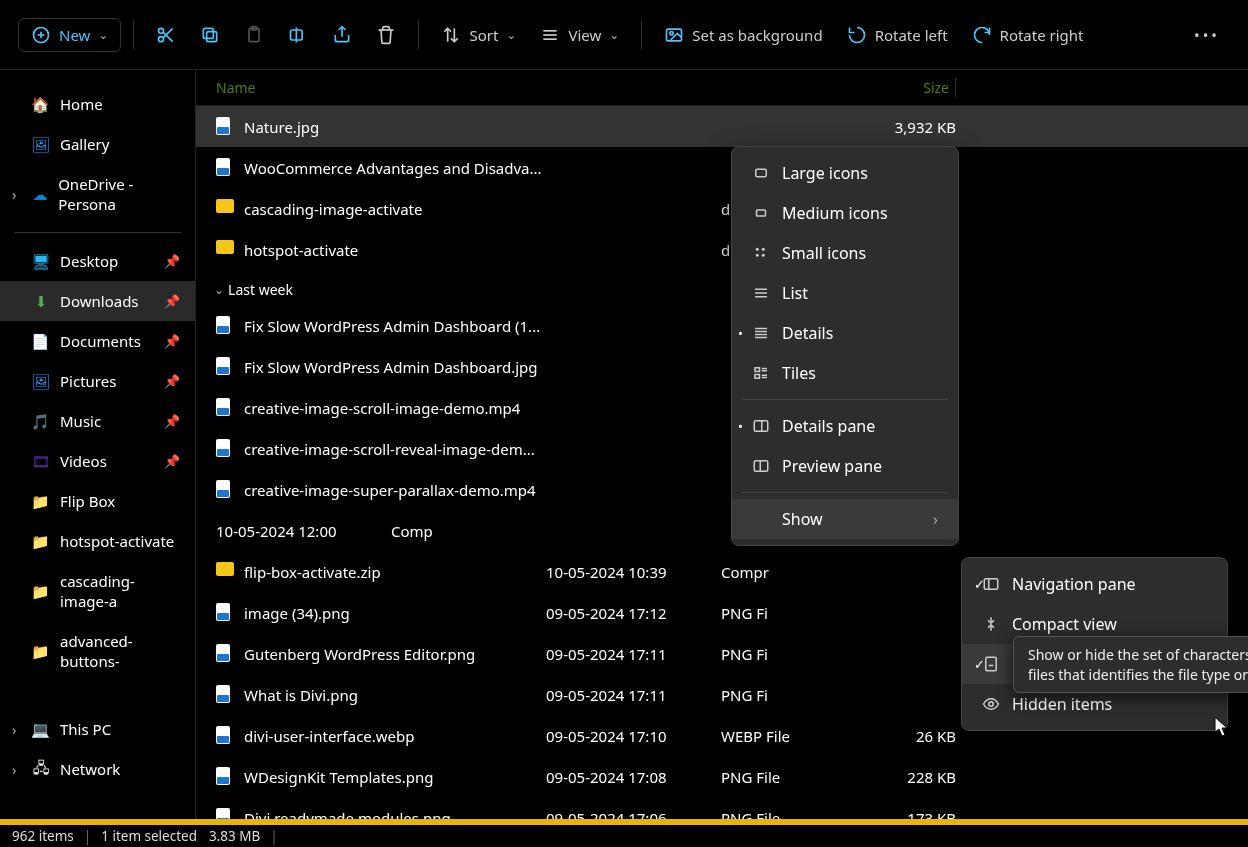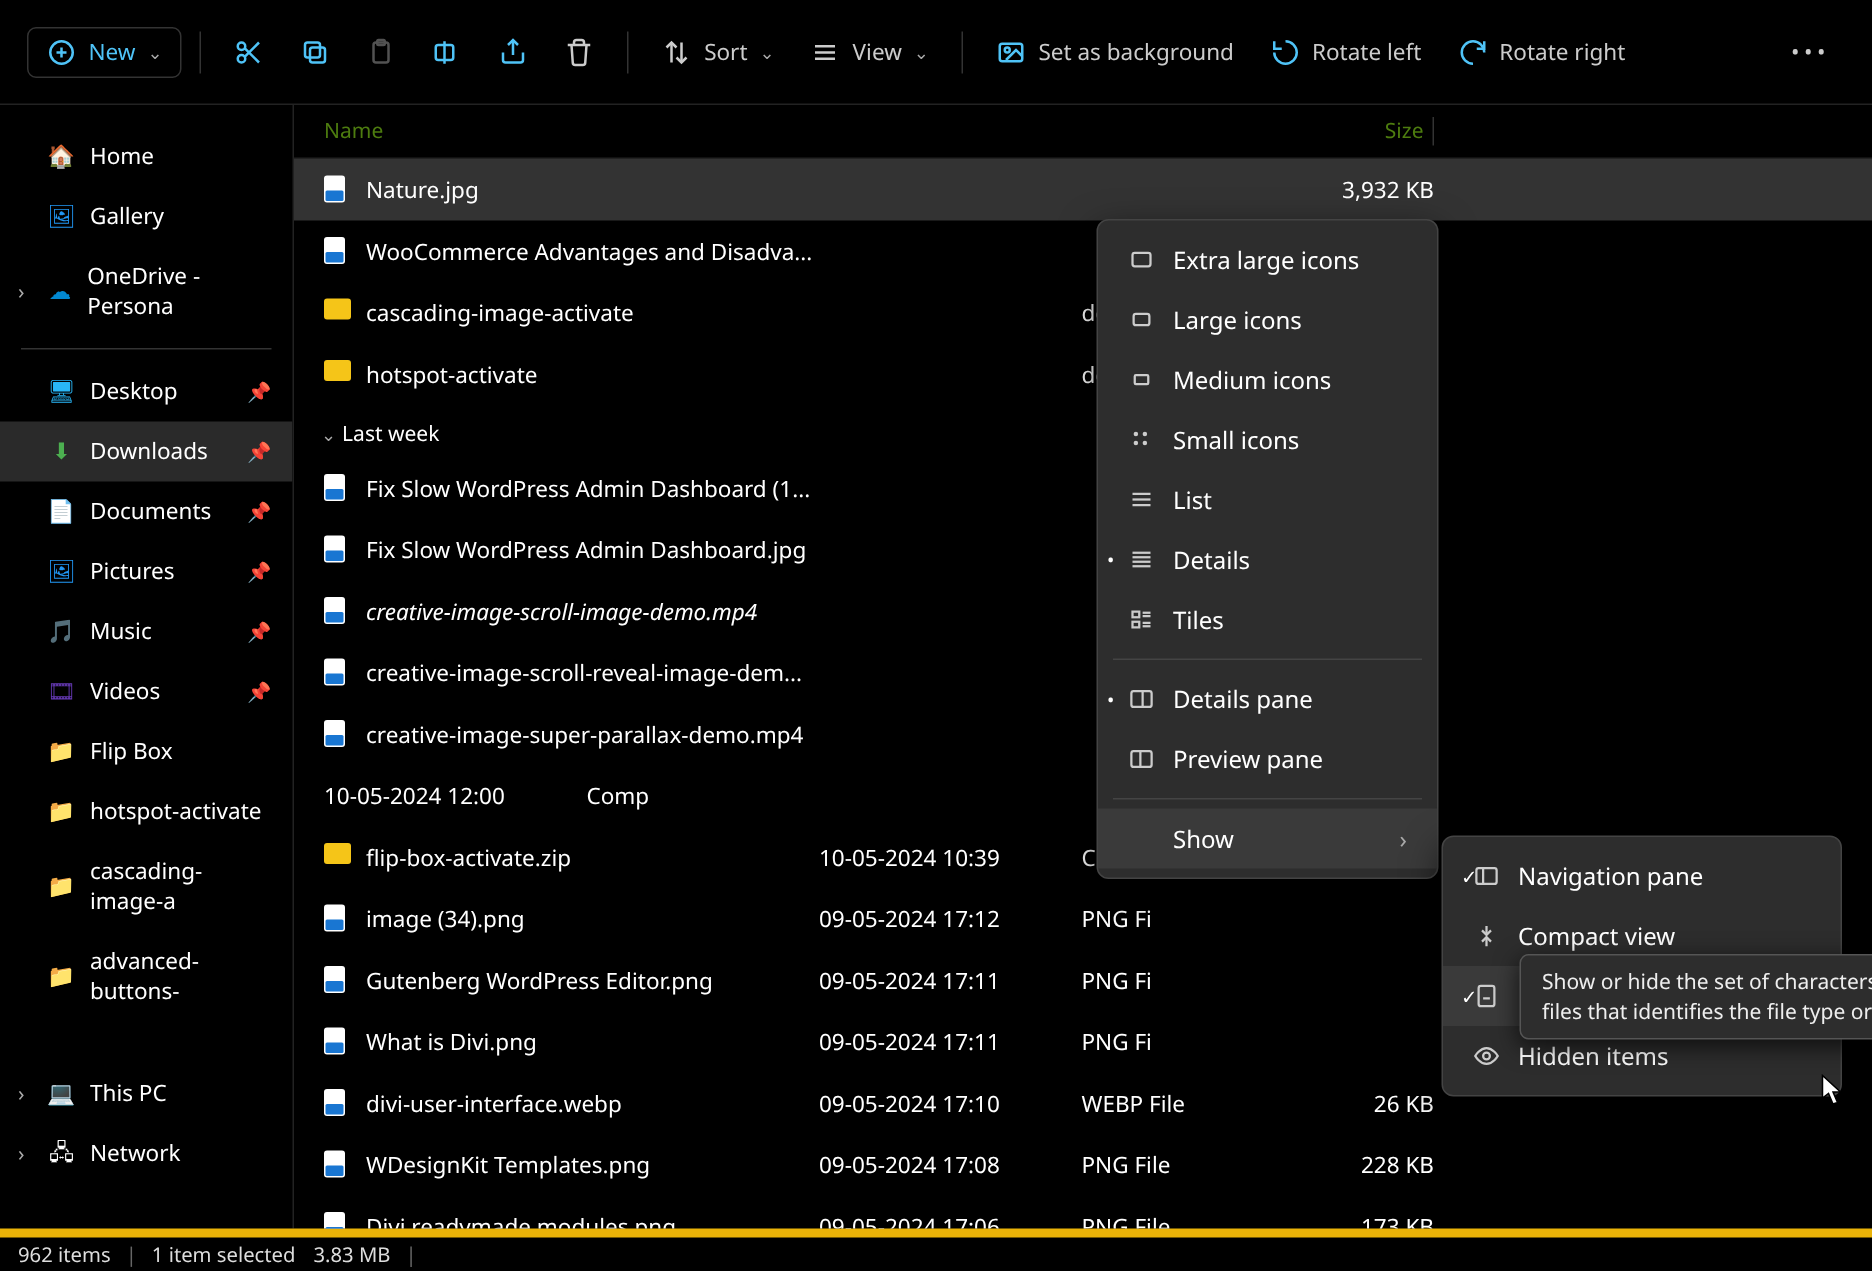--- a/index.html
+++ b/index.html
@@ -327,21 +327,21 @@
             <span class="fi">
               <div class="file-icon-generic file-icon-img"></div>
             </span>
             <span>Fix Slow WordPress Admin Dashboard.jpg</span>
           </div>
           <div class="col-date"></div>
           <div class="col-type"></div>
           <div class="col-size">897 KB</div>
         </div>
         <div class="file-row">
-          <div class="col-name" style="display: flex; align-items: center; font-style: italic;">
+          <div class="col-name" style="display: flex; align-items: center;">
             <span class="fi">
               <div class="file-icon-generic file-icon-vid"></div>
             </span>
             <span>creative-image-scroll-image-demo.mp4</span>
           </div>
           <div class="col-date"></div>
           <div class="col-type"></div>
           <div class="col-size">106 KB</div>
         </div>
         <div class="file-row">
@@ -444,26 +444,20 @@
             </span>
             <span>Divi readymade modules.png</span>
           </div>
           <div class="col-date">09-05-2024 17:06</div>
           <div class="col-type">PNG File</div>
           <div class="col-size">173 KB</div>
         </div>
       </div>
 
     <div class="menu" id="view-menu">
-        <div class="menu-item">
-          <span class="mi-icon"><svg viewBox="0 0 24 24" width="18" height="18">
-              <rect x="4" y="6" width="16" height="12" rx="2" fill="none" stroke="currentColor" stroke-width="2"></rect>
-            </svg></span>
-          <span>Extra large icons</span>
-        </div>
         <div class="menu-item">
           <span class="mi-icon"><svg viewBox="0 0 24 24" width="18" height="18">
               <rect x="5" y="7" width="14" height="10" rx="2" fill="none" stroke="currentColor" stroke-width="2"></rect>
             </svg></span>
           <span>Large icons</span>
         </div>
         <div class="menu-item">
           <span class="mi-icon"><svg viewBox="0 0 24 24" width="18" height="18">
               <rect x="6" y="8" width="12" height="8" rx="1" fill="none" stroke="currentColor" stroke-width="2"></rect>
             </svg></span>

